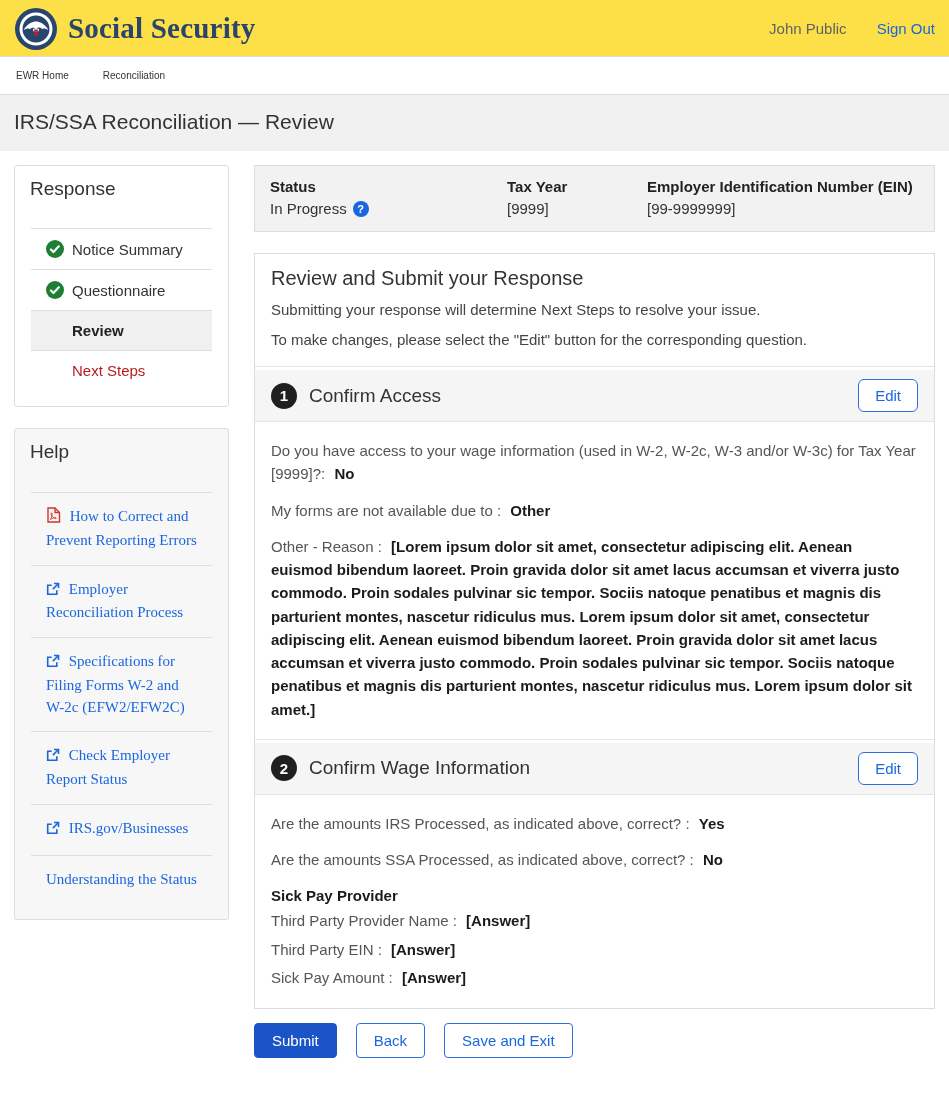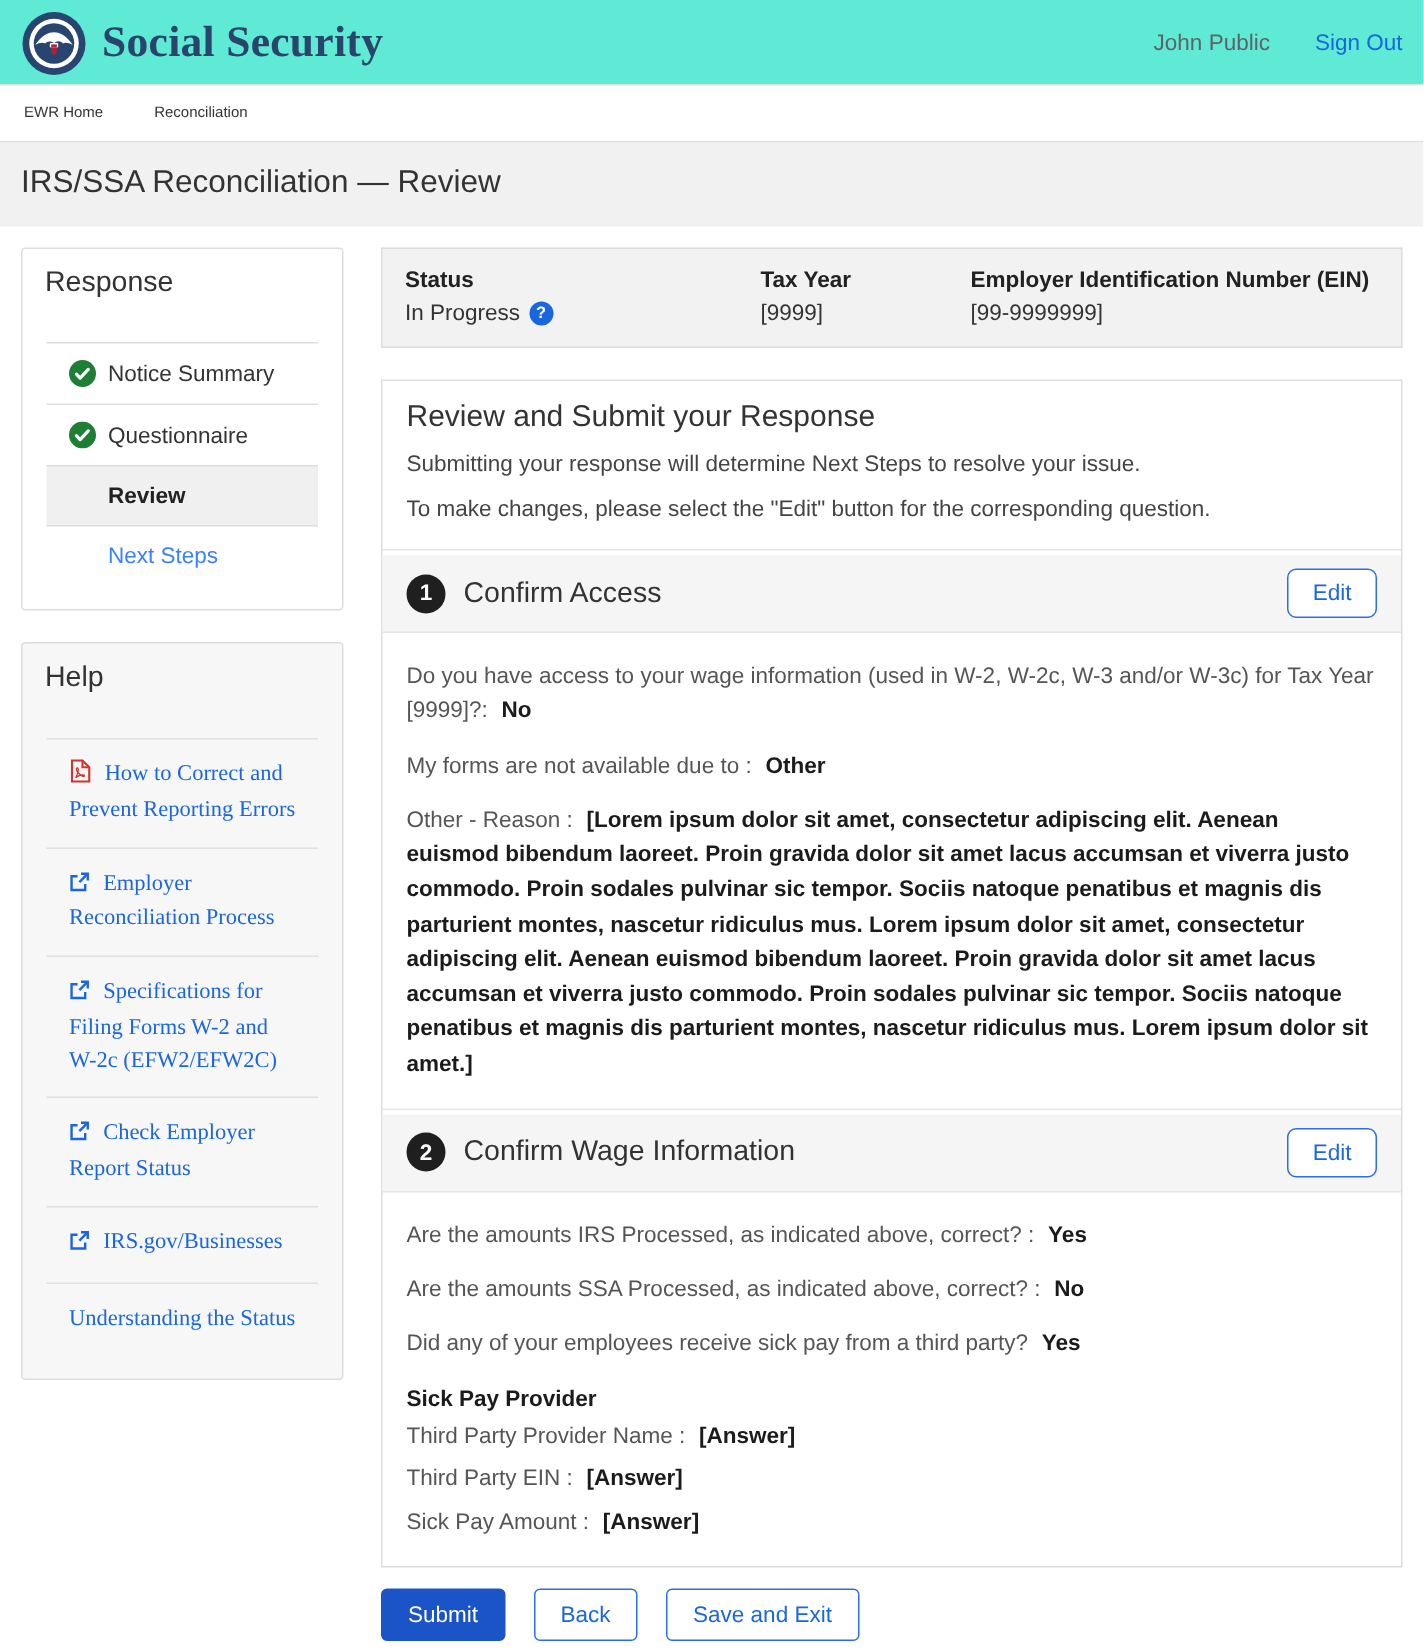--- a/index.html
+++ b/index.html
@@ -5,21 +5,21 @@
   * { box-sizing: border-box; }
   html, body { margin: 0; padding: 0; }
   body {
     width: 949px; height: 1100px; overflow: hidden;
     font-family: "Liberation Sans", sans-serif;
     color: #333; background: #fff; font-size: 15px;
   }
   a { text-decoration: none; cursor: pointer; }
 
   
-  .hdr { display: flex; align-items: center; padding: 7px 14px 6px; border-bottom: 1px solid #ddd; height: 57px; background:#5eead4; }
+  .hdr { display: flex; align-items: center; padding: 7px 14px 6px; border-bottom: 1px solid #ddd; height: 57px; background:#fde047; }
   .brand-wrap { display: flex; align-items: center; gap: 10px; }
   .brand { font-family: "Liberation Serif", serif; font-size: 29px; font-weight: 600; color: #2a456b; letter-spacing: .2px; }
   .hdr-right { margin-left: auto; display: flex; align-items: center; gap: 30px; font-size: 15px; }
   .user-name { color: #5f6368; }
   .signout { color: #1a66dd; }
 
   
   .nav { display: flex; gap: 30px; padding: 0 14px; border-bottom: 1px solid #ddd; background: #fff; }
   .nav-item { padding: 13px 2px 10px; font-size: 10px; color: #333; border-bottom: 3px solid transparent; }
 
@@ -36,21 +36,21 @@
   .panel { border: 1px solid #ddd; border-radius: 3px; background: #fff; margin-top: 8px; }
   .panel + .panel { margin-top: 21px; }
   .panel-title { font-size: 19px; color: #333; padding: 12px 15px; }
   .plist { list-style: none; margin: 16px; padding: 0; }
   .plist li { border-top: 1px solid #ddd; }
 
   .progress-row { display: flex; align-items: center; gap: 8px; padding: 11px 15px; font-size: 15px; color: #333; }
   .progress-row .check-icon { display: none; width: 18px; height: 18px; flex: none; }
   .progress-row.state-complete .check-icon { display: inline-flex; }
   .progress-row.state-current { background: #f0f0f0; font-weight: 700; color: #222; padding-left: 41px; }
-  .progress-row.state-upcoming { color: #3b82f6; padding-left: 41px; }
+  .progress-row.state-upcoming { color: #b91c1c; padding-left: 41px; }
 
   .help-panel { background: #f7f7f7; }
   .help-panel .panel-title { padding: 12px 15px 13px; }
   .help-panel .plist li { border-top: 1px solid #e0e0e0; }
   .help-row { padding: 13px 15px; font-size: 15px; line-height: 1.45; font-family: Liberation Serif, serif; }
   .help-row a { color: #1a66dd; }
   .help-row .pdf-icon, .help-row .external-link-icon { display: none; vertical-align: -2px; margin-right: 5px; }
   .help-row.icon-pdf .pdf-icon { display: inline-block; }
   .help-row.icon-external .external-link-icon { display: inline-block; }
 
@@ -306,24 +306,20 @@
               <p class="qa-line">
                 <span class="qa-q">Are the amounts IRS Processed, as indicated above, correct? :</span>
                 <strong class="qa-a">Yes</strong>
               </p>
 
               <p class="qa-line">
                 <span class="qa-q">Are the amounts SSA Processed, as indicated above, correct? :</span>
                 <strong class="qa-a">No</strong>
               </p>
 
-              <p class="qa-line">
-                <span class="qa-q">Did any of your employees receive sick pay from a third party?</span>
-                <strong class="qa-a">Yes</strong>
-              </p>
             </div>
           <div class="subhead">Sick Pay Provider</div>
           <div>
 
               <p class="detail-line">
                 <span class="qa-q">Third Party Provider Name :</span>
                 <strong class="qa-a">[Answer]</strong>
               </p>
 
               <p class="detail-line">

